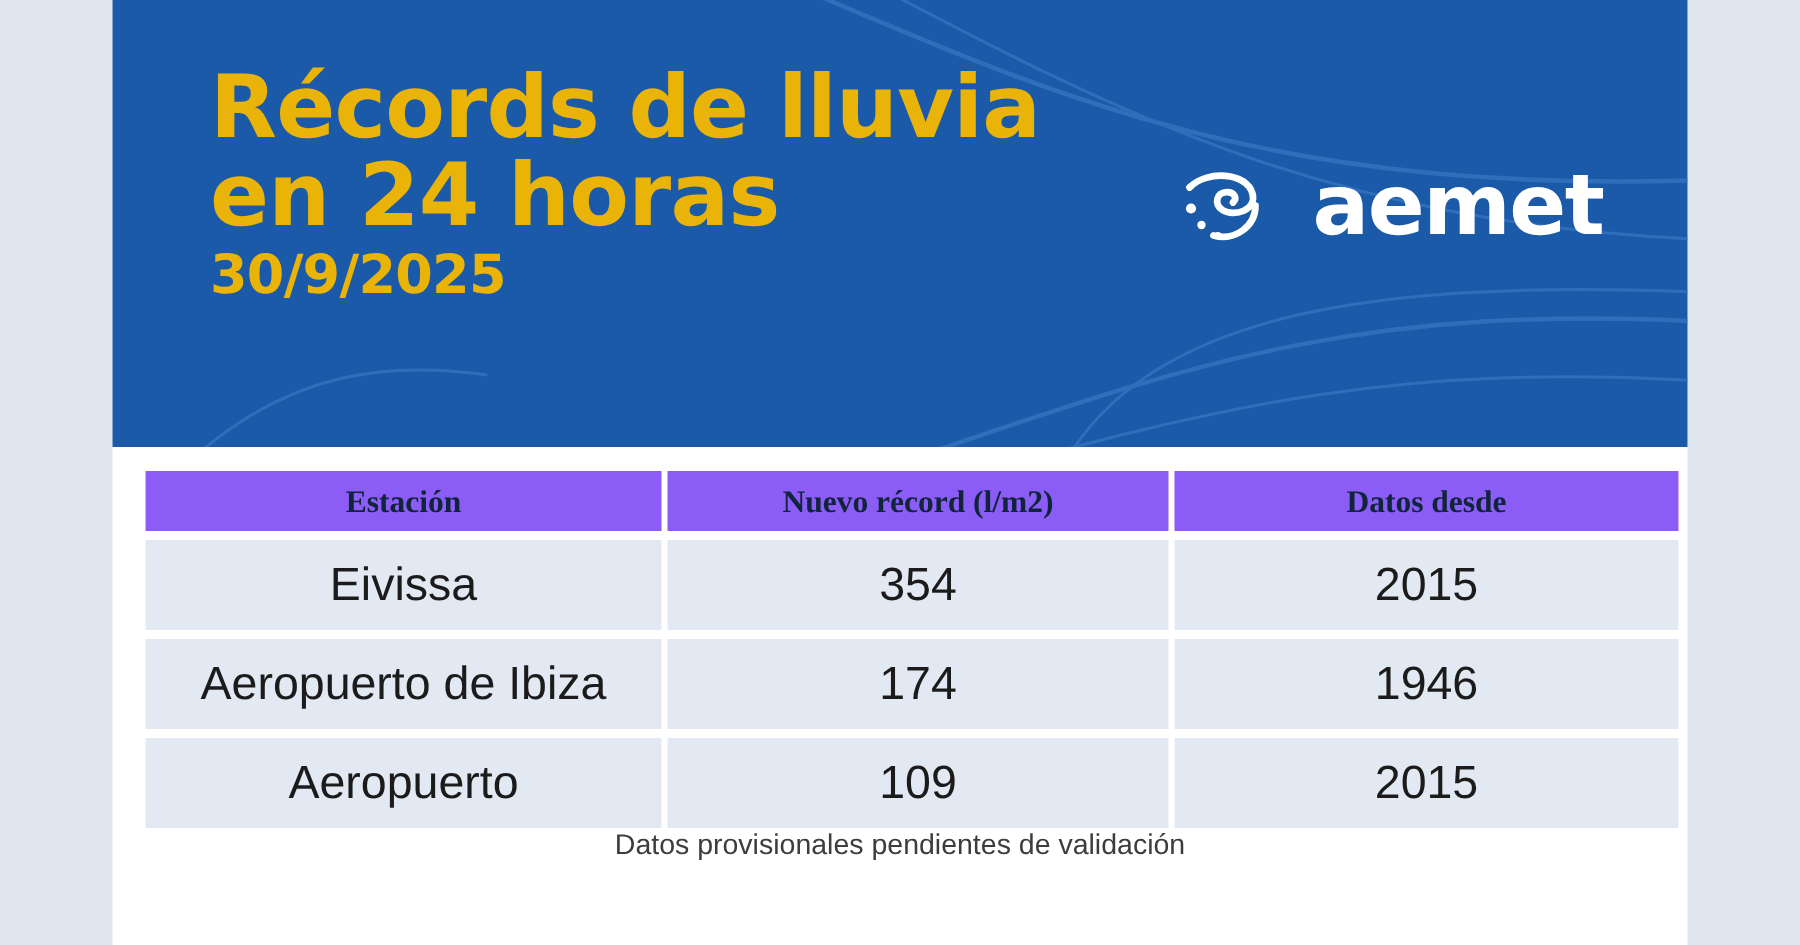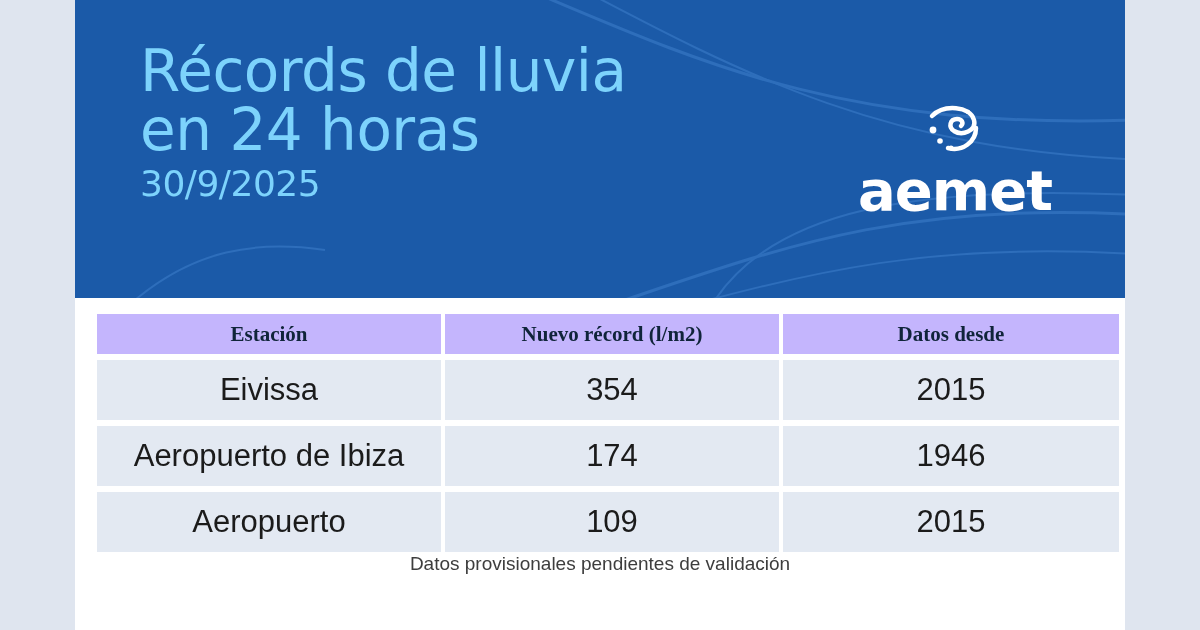--- a/index.html
+++ b/index.html
@@ -42,23 +42,23 @@
   .banner-swirls {
     position: absolute;
     inset: 0;
     pointer-events: none;
   }
 
   .headline {
     position: absolute;
     left: 65px;
     top: 42px;
-    color: #7dd3fc;
+    color: #eab308;
     font-family: "DejaVu Sans", sans-serif;
-    font-weight: 400;
+    font-weight: 700;
     line-height: 1.02;
   }
 
   .headline .l1,
   .headline .l2 {
     font-size: 58px;
     letter-spacing: -0.5px;
     display: block;
   }
 
@@ -71,22 +71,21 @@
 
   
   .logo {
     position: absolute;
     right: 0px;
     top: 98px;
     width: 340px;
     height: 80px;
     display: flex;
     align-items: center;
-    gap: 3px;
-    flex-direction: column;
+    gap: 28px;
   }
 
   .logo-mark {
     width: 62px;
     height: 62px;
     flex: 0 0 auto;
   }
 
   .logo-word {
     color: #ffffff;
@@ -108,21 +107,21 @@
   }
 
   table.records {
     border-collapse: separate;
     border-spacing: 4px 6px;
     width: 1014px;
     table-layout: fixed;
   }
 
   table.records th {
-    background: #c4b5fd;
+    background: #8b5cf6;
     color: #10243a;
     font-family: "Liberation Serif", serif;
     font-weight: 700;
     font-size: 21px;
     height: 38px;
     text-align: center;
     vertical-align: middle;
   }
 
   table.records td {

